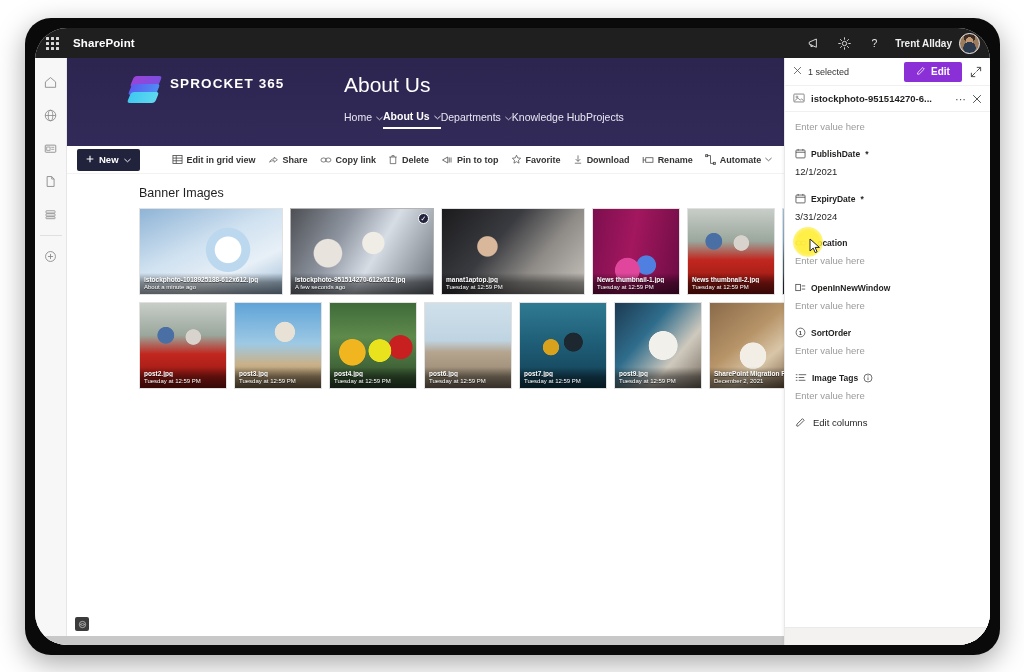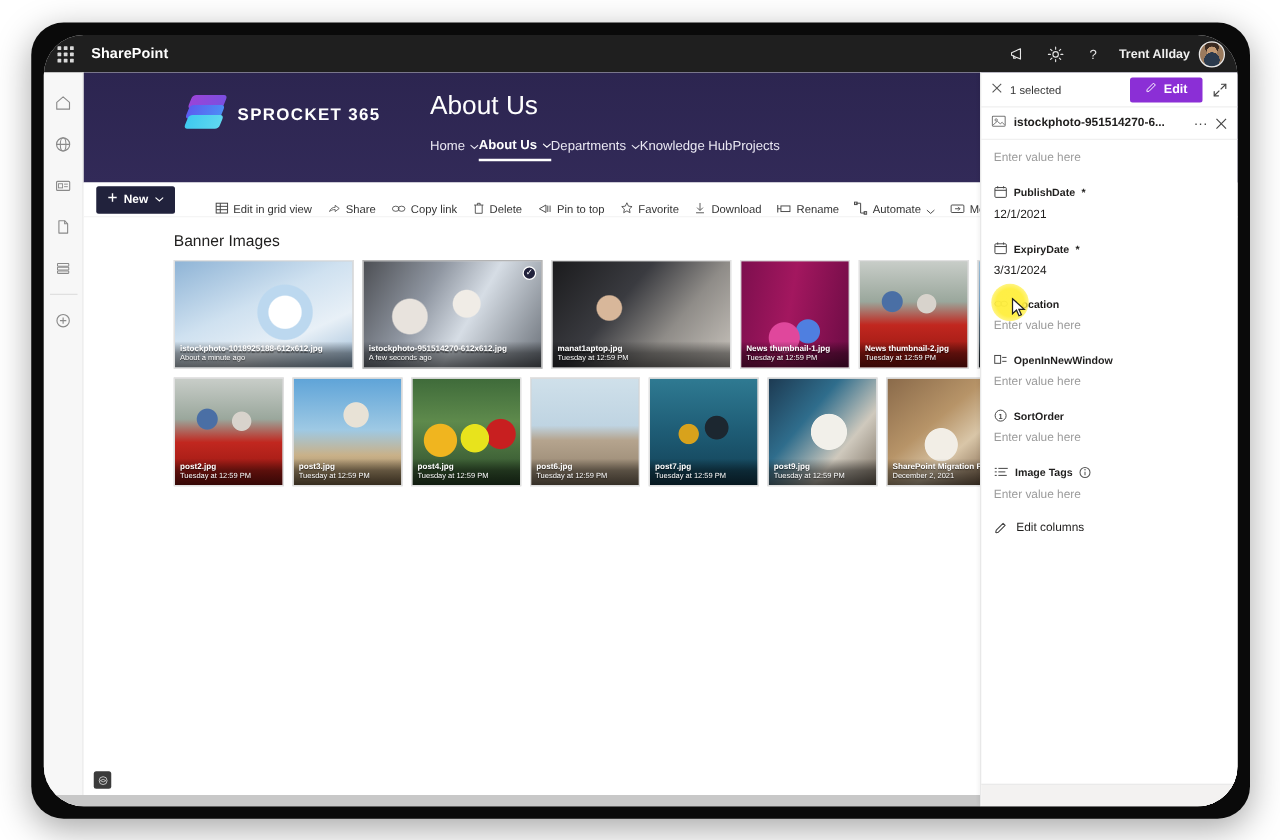--- a/index.html
+++ b/index.html
@@ -115,22 +115,22 @@
   }
 
   
   #site-header {
     position: relative;
     height: 88px;
     background: #2e2650;
     background: linear-gradient(180deg,#2c2550 0%, #322a58 100%);
   }
   #logo-block {
-    position: absolute; left: 82px; top: 18px;
-    display: flex; align-items: center; gap: 9px;
+    position: absolute; left: 62px; top: 18px;
+    display: flex; gap: 9px;
   }
   #logo-mark { position: relative; width: 32px; height: 30px; }
   .logo-slab {
     position: absolute; width: 28px; height: 11px;
     border-radius: 3px;
     transform: skewX(-22deg);
   }
   .slab-1 { top: 0px;  left: 3px; background: linear-gradient(90deg,#9a44d8,#7b4fe0); }
   .slab-2 { top: 8px;  left: 1px; background: linear-gradient(90deg,#5c5cf0,#4d8df5); }
   .slab-3 { top: 16px; left: 0px; background: linear-gradient(90deg,#3fc9f0,#5fd8ef); }
@@ -175,24 +175,25 @@
   }
   #new-button {
     background: #21223c;
     color: #ffffff;
     height: 22px; border-radius: 2px;
     display: flex; align-items: center; gap: 5px;
     padding: 0 9px; font-size: 9.5px; font-weight: bold;
     cursor: pointer; margin-right: 26px;
   }
   .cmd-item {
-    display: flex; align-items: flex-end; gap: 4px;
+    display: flex; align-items: center; gap: 4px;
     font-size: 9px; color: #333;
     padding: 0 6px; height: 24px; cursor: pointer;
     white-space: nowrap;
+    font-weight: bold;
   }
   .cmd-item .ci { color: #444; display: flex; align-items: center; }
 
   
   #content-area {
     position: absolute; left: 0; top: 116px;
     width: 100%; height: calc(100% - 116px);
     background: #ffffff;
     overflow: hidden;
   }

